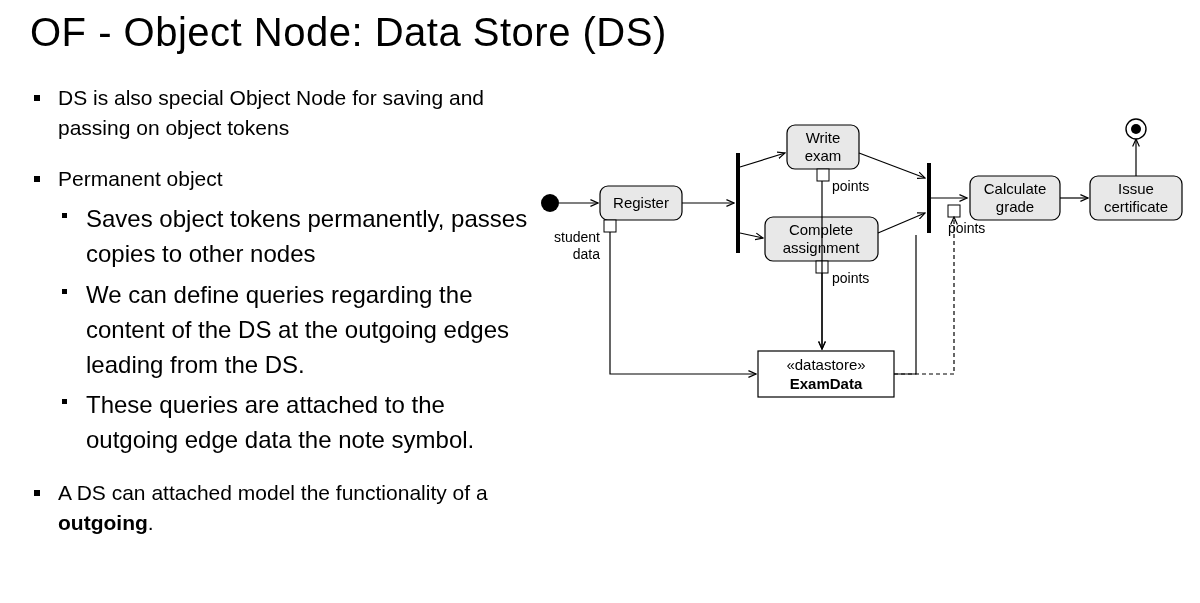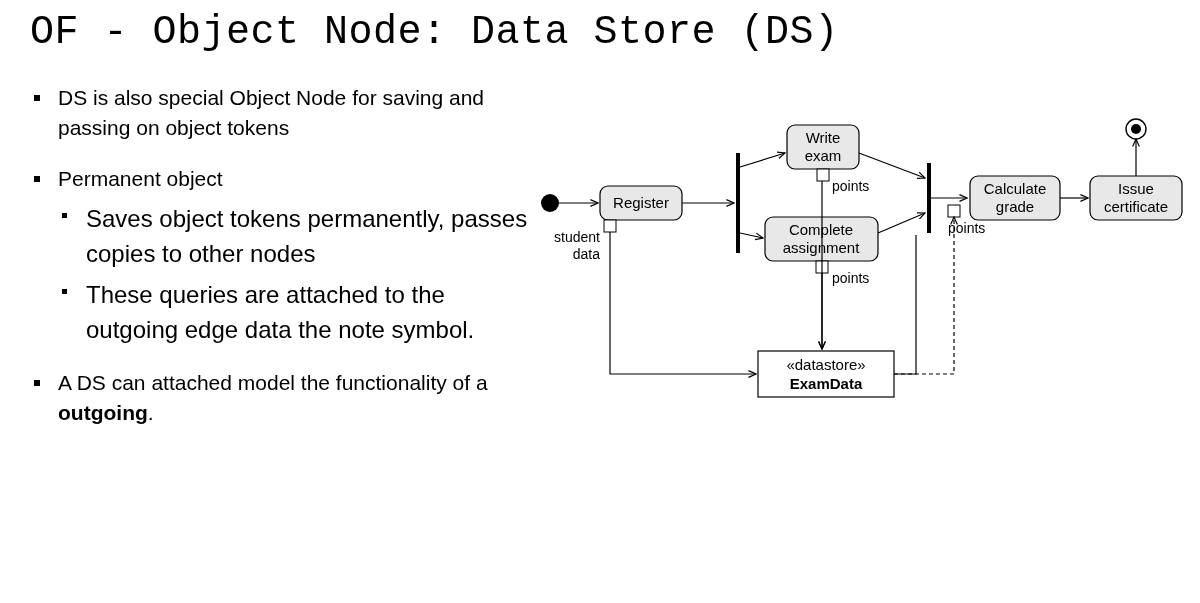--- a/index.html
+++ b/index.html
@@ -1,17 +1,17 @@
 <!DOCTYPE html>
 <html><head>
 <meta charset="utf-8">
 <style>
   html,body{margin:0;padding:0;font-family:"Segoe UI",Arial,sans-serif;color:#000;background:#fff}
   .page{width:1200px;height:603px;position:relative;box-sizing:border-box;padding:10px 30px 20px 30px}
-  h1{font-family:Liberation Mono, monospace;font-weight:400;font-size:40px;margin:0 0 28px 0;letter-spacing:.5px}
+  h1{font-family:Liberation Sans, sans-serif;font-weight:400;font-size:40px;margin:0 0 28px 0;letter-spacing:.5px}
   .content{display:flex}
   ul.top{list-style:none;margin:0;padding:0;font-size:21px;line-height:1.45;width:500px}
   ul.top>li{margin-bottom:20px;padding-left:28px;position:relative}
   ul.top>li::before{content:"";position:absolute;left:4px;top:12px;width:6px;height:6px;background:#000}
   ul.sub{list-style:none;margin:8px 0 0 0;padding:0;font-size:24px}
   ul.sub>li{margin-bottom:6px;padding-left:28px;position:relative}
   ul.sub>li::before{content:"";position:absolute;left:4px;top:11px;width:5px;height:5px;background:#000}
   b{font-weight:700}
   .diagram-wrap{flex:1;position:relative}
   svg{position:absolute;top:0;left:0}
@@ -30,20 +30,21 @@
 
 <div class="page">
   <h1>OF - Object Node: Data Store (DS)</h1>
   <div class="content">
     <ul class="top">
       <li>DS is also special Object Node for saving and passing on object tokens</li>
       <li>
         <span>Permanent object</span>
         <ul class="sub">
           <li>Saves object tokens permanently, passes copies to other nodes</li>
+          <li>We can define queries regarding the content of the DS at the outgoing edges leading from the DS.</li>
           <li>These queries are attached to the outgoing edge data the note symbol.</li>
         </ul>
       </li>
       <li>
         <span>A DS can attached model the functionality of a </span><b>outgoing</b><span>.</span>
       </li>
     </ul>
 
     <div class="diagram-wrap">
       <svg width="680" height="400" viewBox="0 0 680 400">

